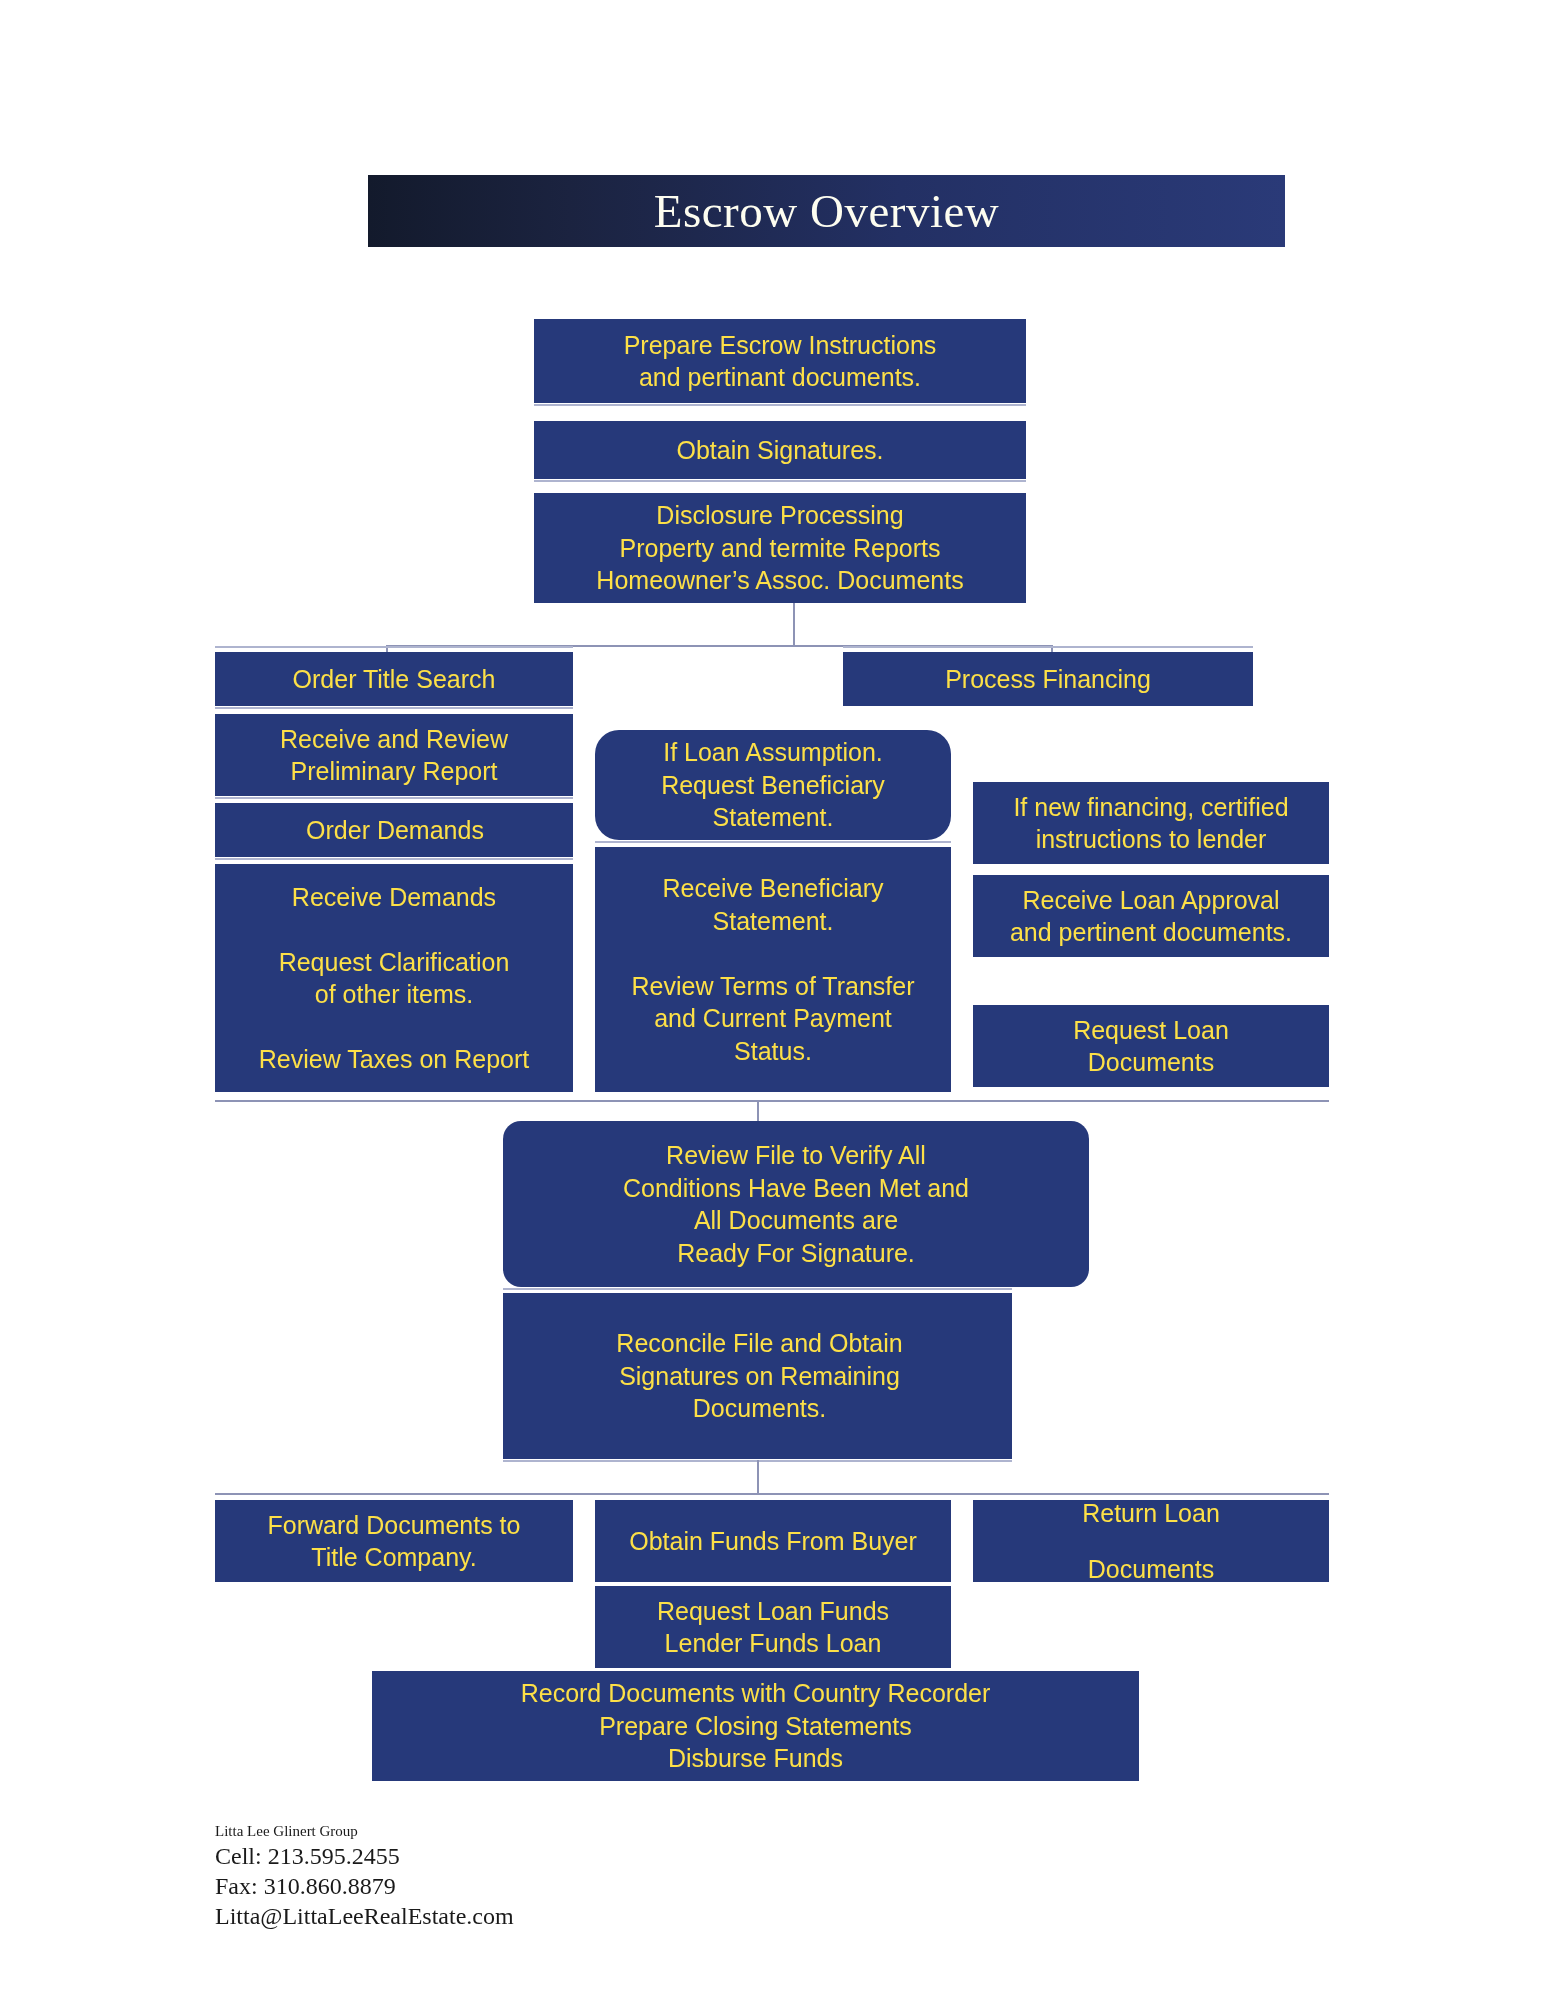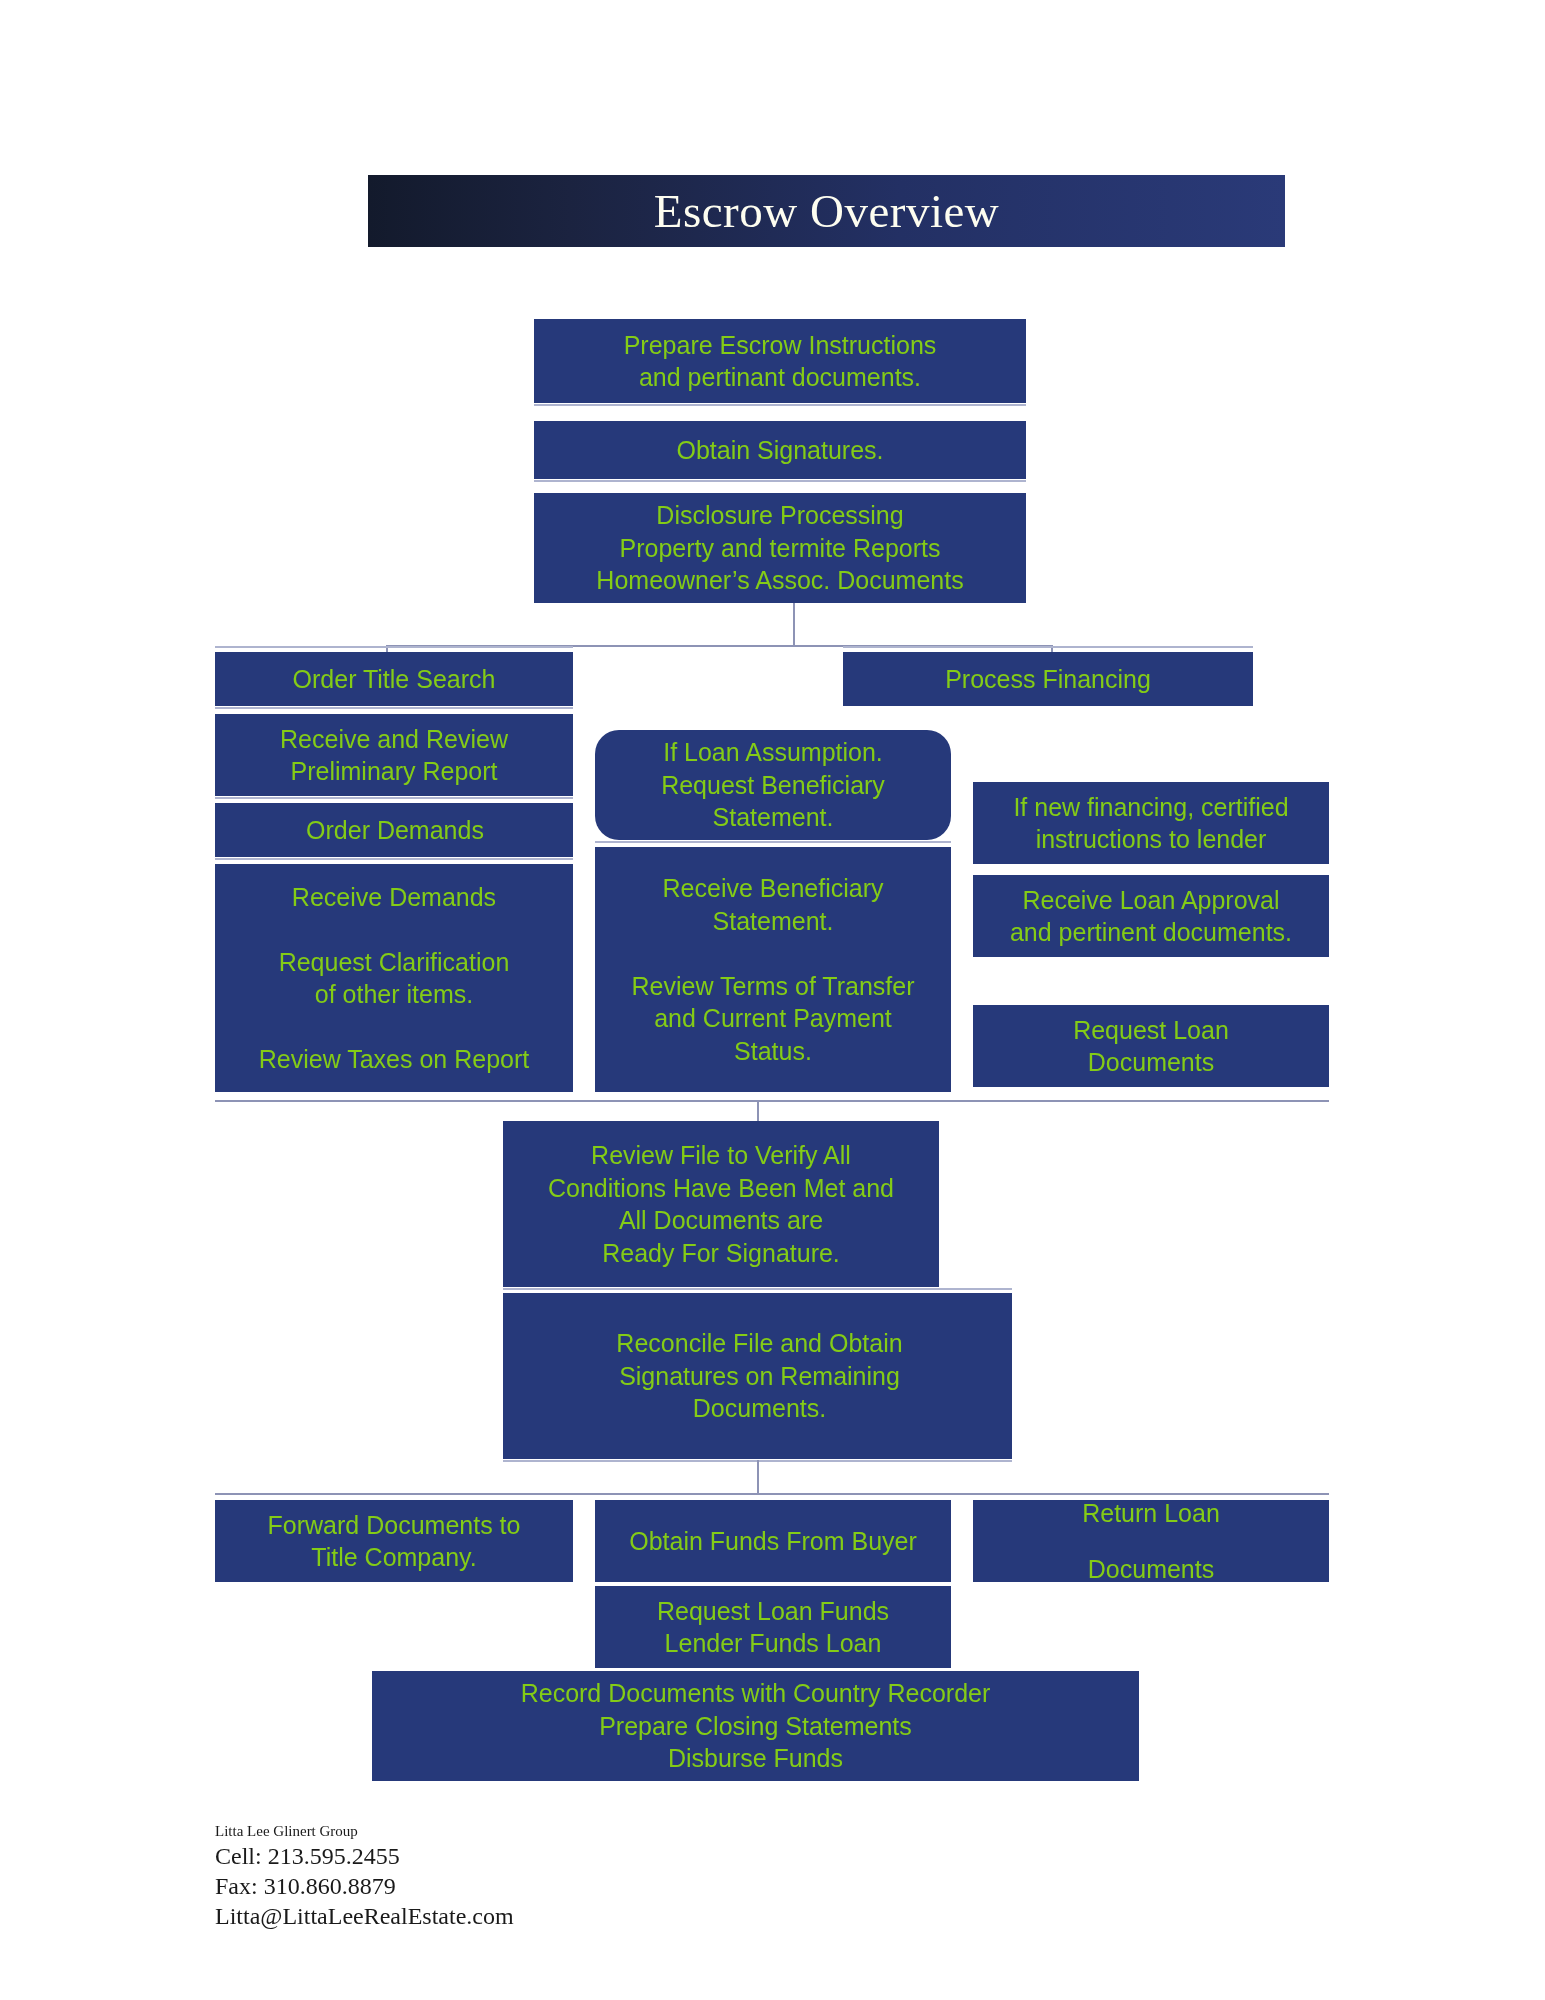--- a/index.html
+++ b/index.html
@@ -35,21 +35,21 @@
     font-size: 47px;
     color: #fdfdf0;
     letter-spacing: 0.5px;
     line-height: 1;
   }
 
   
   .box {
     position: absolute;
     background: #26397a;
-    color: #84cc16;
+    color: #fde047;
     display: flex;
     flex-direction: column;
     align-items: center;
     justify-content: center;
     text-align: center;
     box-sizing: border-box;
     padding: 2px 6px;
     line-height: 1.30;
     font-size: 25px;
     font-family: "Liberation Sans", sans-serif;
@@ -175,21 +175,21 @@
     </div>
 
   <div class="box" style="left:973px; top:1005px; width:356px; height:82px;">
       <span class="ln">Request Loan</span>
       <span class="ln">Documents</span>
     </div>
 
   <div class="hline" style="left:215px; top:1100px; width:1114px;"></div>
   <div class="vline" style="left:757px; top:1100px; height:23px;"></div>
 
-  <div class="box" style="left:503px; top:1121px; width:436px; height:166px;">
+  <div class="box" style="left:503px; top:1121px; width:586px; height:166px;border-radius:18px;">
       <span class="ln">Review File to Verify All</span>
       <span class="ln">Conditions Have Been Met and</span>
       <span class="ln">All Documents are</span>
       <span class="ln">Ready For Signature.</span>
     </div>
   <div class="sep" style="left:503px; top:1288px; width:509px;"></div>
 
   <div class="box" style="left:503px; top:1293px; width:509px; height:166px;padding-left:10px;">
       <span class="ln">Reconcile File and Obtain</span>
       <span class="ln">Signatures on Remaining</span>

